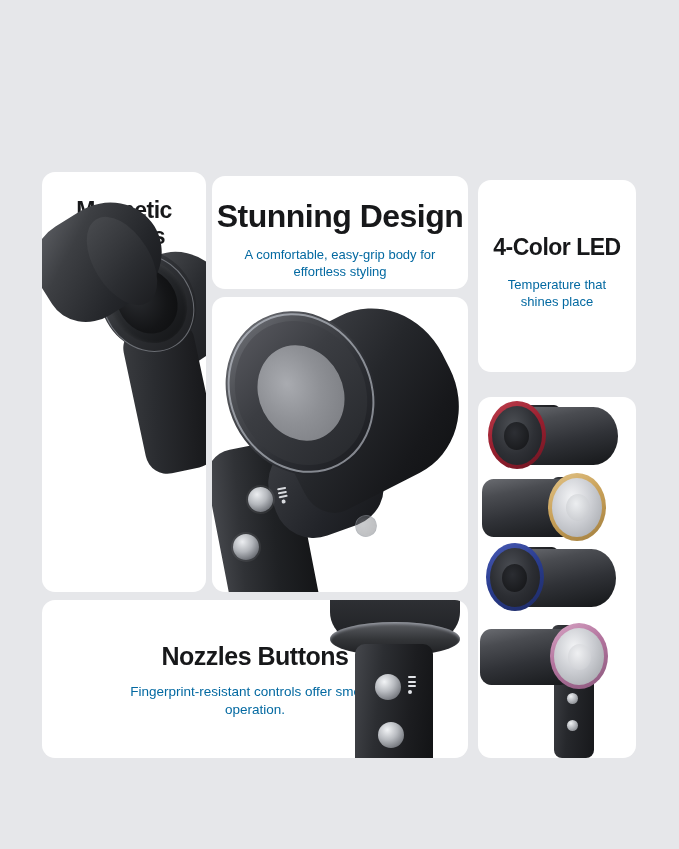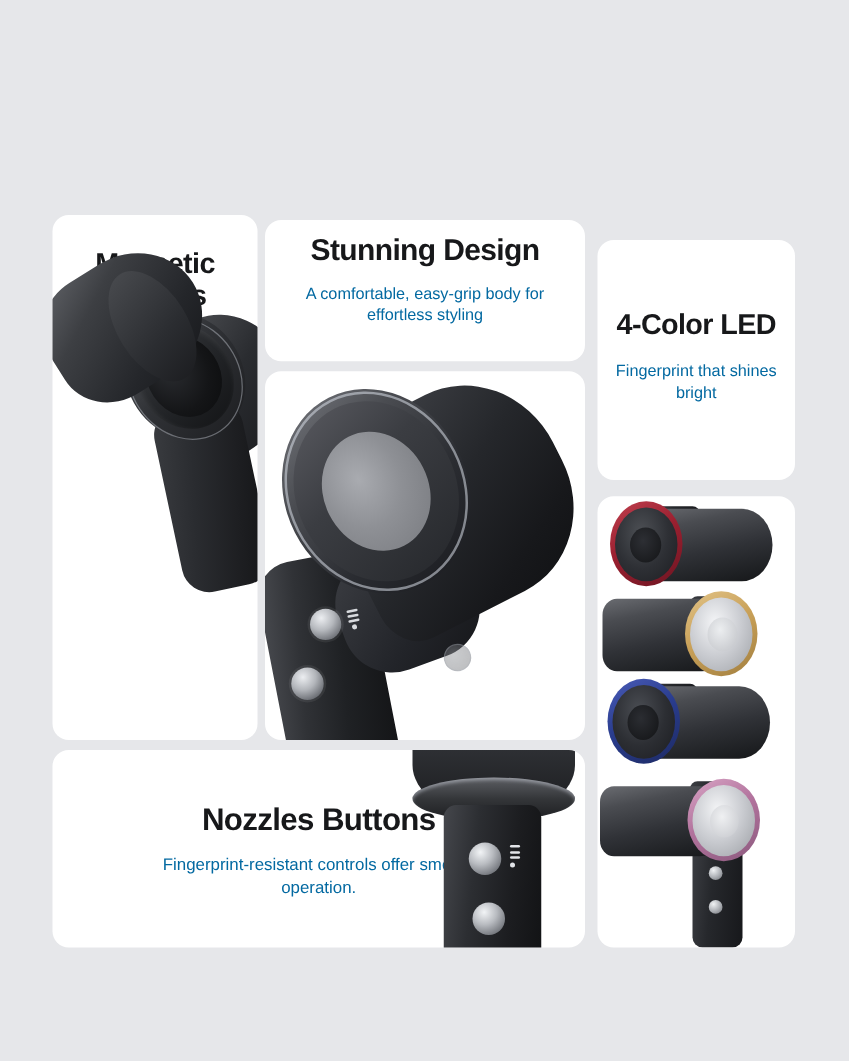--- a/index.html
+++ b/index.html
@@ -59,26 +59,26 @@
   #card-nozzles {
     left: 42px; top: 172px; width: 164px; height: 420px;
   }
   #card-nozzles .card-head { margin-top: 26px; font-size: 23px; }
   #card-nozzles .card-sub  { margin-top: 14px; padding: 0 10px; }
 
   
   #card-design {
     left: 212px; top: 176px; width: 256px; height: 113px;
   }
-  #card-design .card-head { margin-top: 12px; font-size: 24px; }
+  #card-design .card-head { margin-top: 23px; font-size: 32px; }
   #card-design .card-sub  { margin-top: 11px; padding: 0 16px; }
 
   
   #card-led {
-    left: 478px; top: 192px; width: 158px; height: 192px;
+    left: 478px; top: 180px; width: 158px; height: 192px;
   }
   #card-led .card-head { margin-top: 55px; font-size: 23px; }
   #card-led .card-sub  { margin-top: 15px; padding: 0 12px; }
 
   
   #card-hero {
     left: 212px; top: 297px; width: 256px; height: 295px;
   }
 
   
@@ -337,21 +337,21 @@
     </div>
   </div>
 
   <div class="card" id="card-design">
     <div class="card-head">Stunning Design</div>
     <div class="card-sub">A comfortable, easy-grip body for effortless styling</div>
   </div>
 
   <div class="card" id="card-led">
     <div class="card-head">4-Color LED</div>
-    <div class="card-sub">Fingerprint that shines bright</div>
+    <div class="card-sub">Temperature that shines place</div>
   </div>
 
   <div class="card" id="card-hero">
     <div class="art">
       <div class="hr-handle"></div>
       <div class="hr-neck"></div>
       <div class="hr-barrel"></div>
       <div class="hr-mouth-o"></div>
       <div class="hr-mouth-m"></div>
       <div class="hr-mouth-i"></div>

